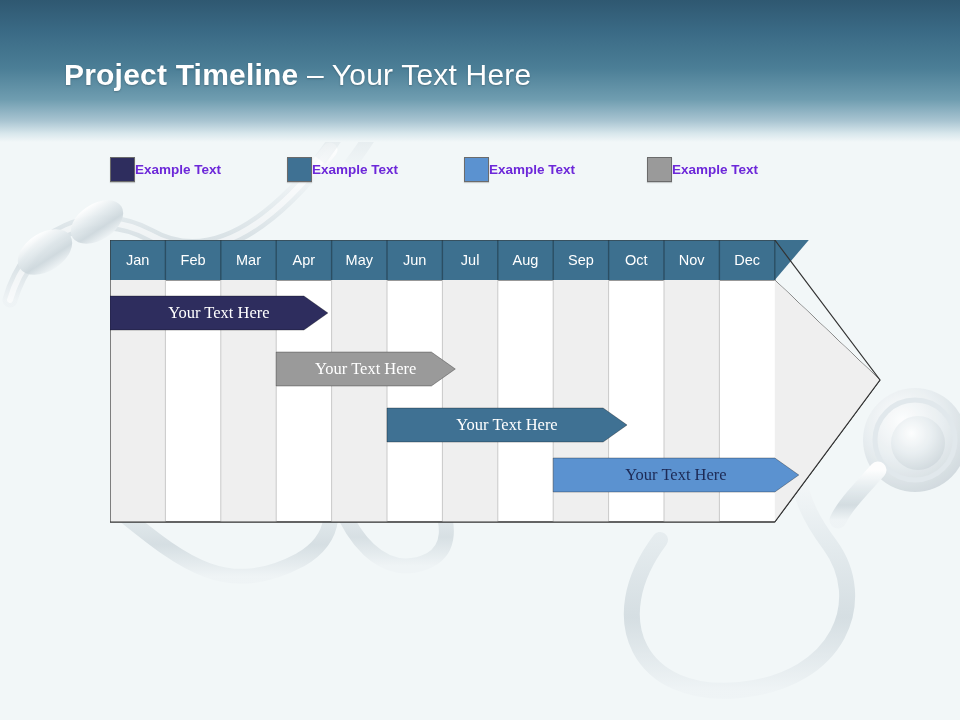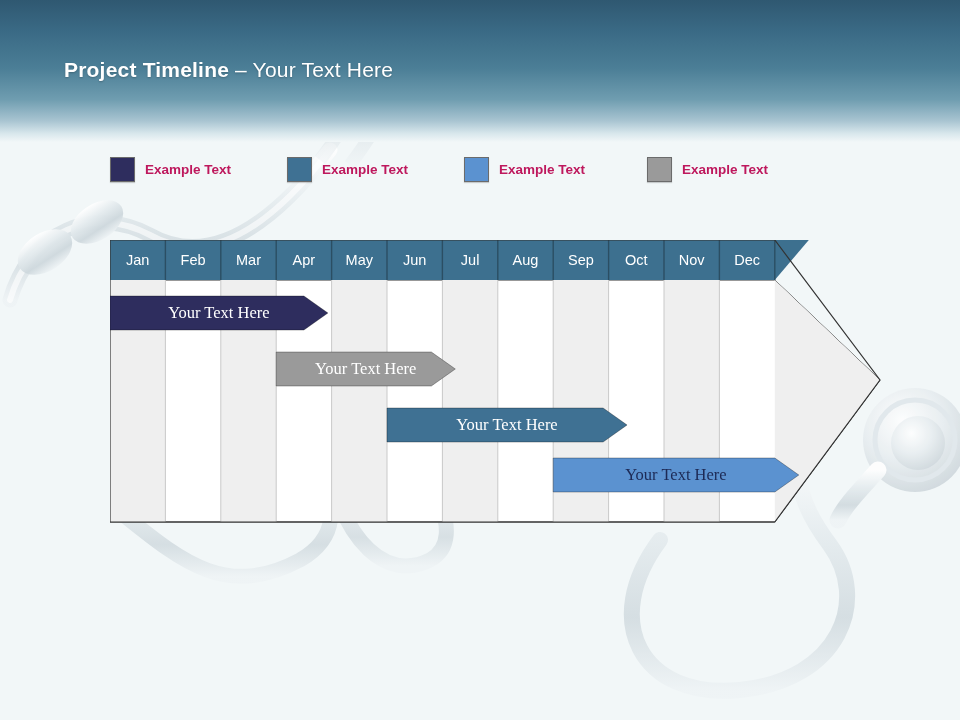--- a/index.html
+++ b/index.html
@@ -14,38 +14,38 @@
 
   
   #title-band{
     position:absolute;left:0;top:0;width:960px;height:142px;z-index:2;
     background:linear-gradient(to bottom,
         #2f5871 0%, #3a6a85 22%, #4b7e96 48%,
         #6f9db0 70%, #a8c4d1 85%, #d8e7ec 94%, #f2f7f8 100%);
   }
   #page-title{
     position:absolute;left:64px;top:58px;z-index:3;
-    color:#ffffff;font-size:21px;letter-spacing:.2px;white-space:nowrap;
+    color:#ffffff;font-size:30px;letter-spacing:.2px;white-space:nowrap;
     text-shadow:0 1px 2px rgba(0,0,0,.22);
   }
   #page-title .t-bold{font-weight:bold;}
   #page-title .t-light{font-weight:normal;}
 
   
   #legend{
     position:absolute;left:110px;top:169px;z-index:4;
     display:flex;align-items:center;
   }
   .legend-item{display:flex;align-items:center;}
   .legend-swatch{
     width:23px;height:23px;border:1px solid #6b6b6b;flex:0 0 auto;
     box-shadow:0 1px 1px rgba(0,0,0,.18);
   }
   .legend-label{
-    margin-left:10px;font-size:13.5px;font-weight:bold;color:#be185d;
+    font-size:13.5px;font-weight:bold;color:#6d28d9;
     white-space:nowrap;
   }
 
   
   #chart{position:absolute;left:110px;top:240px;width:790px;height:290px;z-index:4;text-align:right;}
   #chart-svg{position:absolute;left:0;top:0;}
 
   .month-label{
     fill:#ffffff;font-family:"Liberation Sans",sans-serif;font-size:14.5px;
     text-anchor:middle;dominant-baseline:middle;

